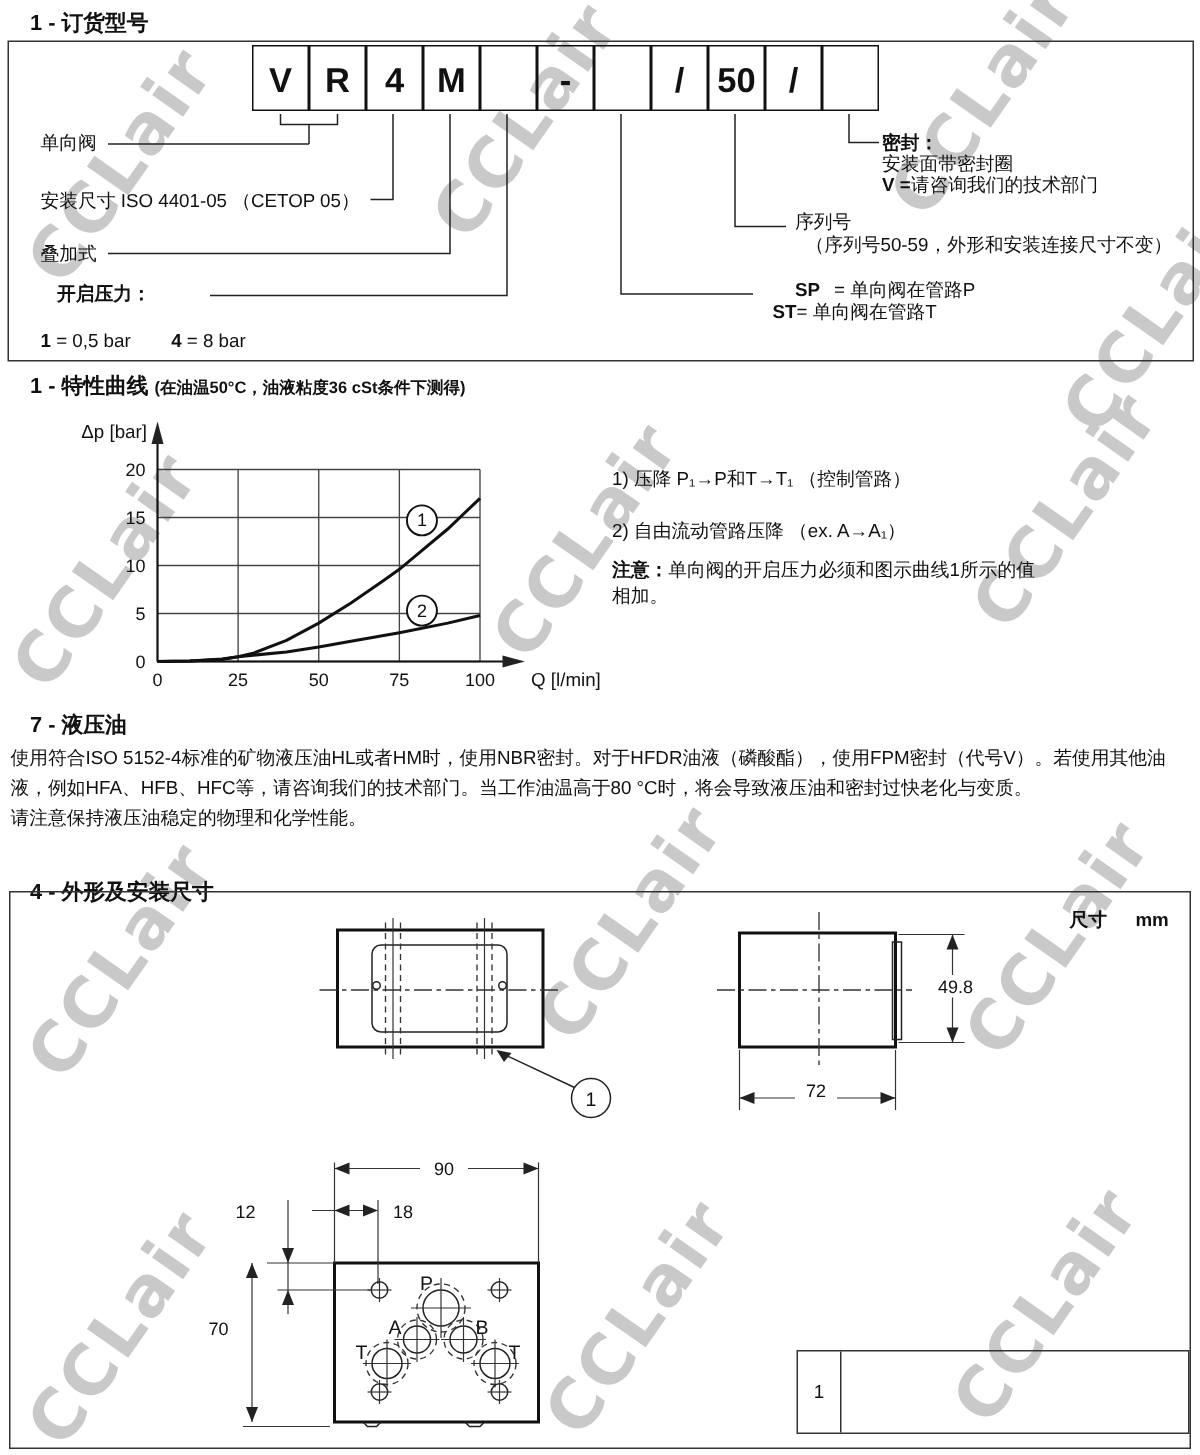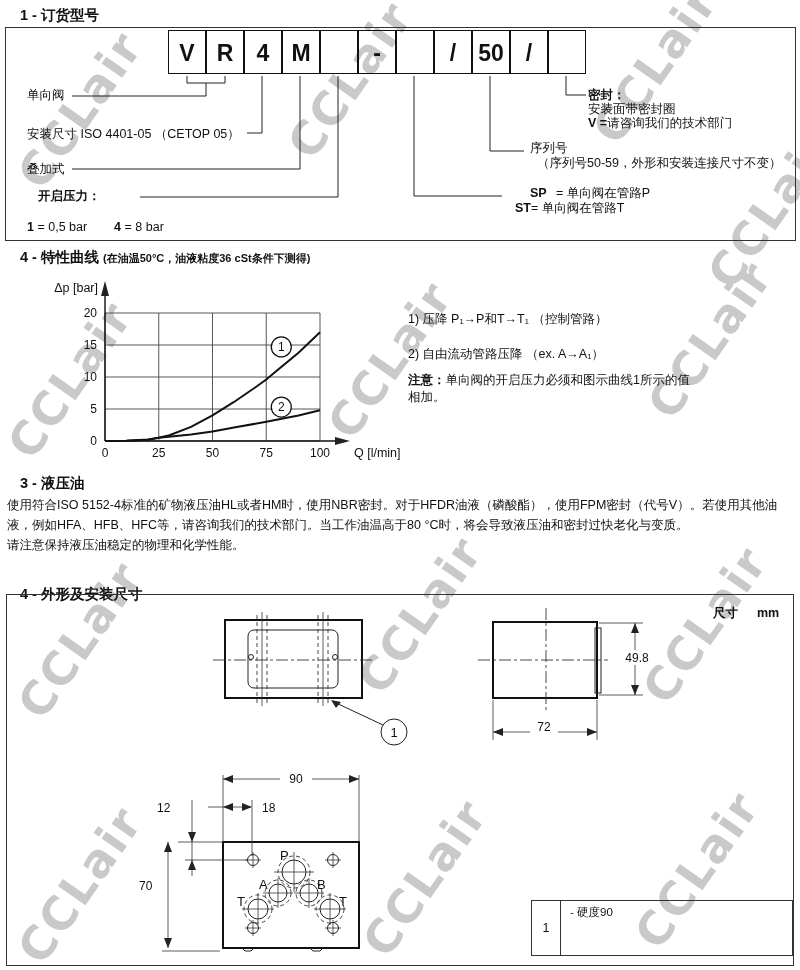--- a/index.html
+++ b/index.html
@@ -104,21 +104,21 @@
   <div class="b">密封：</div>
   <div>安装面带密封圈</div>
   <div><span class="b">V =</span><span>请咨询我们的技术部门</span></div>
 </div>
 <div class="lab" style="left:530px;top:141px;">序列号</div>
 <div class="lab" style="left:537px;top:156px;">（序列号50-59，外形和安装连接尺寸不变）</div>
 <div class="lab" style="left:530px;top:186px;"><span class="b" style="display:inline-block;width:26px;">SP</span><span>= 单向阀在管路P</span></div>
 <div class="lab" style="left:505px;top:201px;"><span class="b" style="display:inline-block;width:26px;text-align:right;">ST</span><span>= 单向阀在管路T</span></div>
 
 <div class="sec-title" style="top:248px;">
-  <span>4 - 特性曲线</span>
+  <span>1 - 特性曲线</span>
   <span class="sec-sub">(在油温50°C，油液粘度36 cSt条件下测得)</span>
 </div>
 
 <svg id="chart-svg" style="left:40px;top:278px;" width="330" height="190">
     <line x1="65" y1="35" x2="65" y2="163" class="grid"></line>
     <line x1="118.75" y1="35" x2="118.75" y2="163" class="grid"></line>
     <line x1="172.5" y1="35" x2="172.5" y2="163" class="grid"></line>
     <line x1="226.25" y1="35" x2="226.25" y2="163" class="grid"></line>
     <line x1="280" y1="35" x2="280" y2="163" class="grid"></line>
     <line x1="65" y1="163" x2="280" y2="163" class="grid"></line>
@@ -149,21 +149,21 @@
     <circle cx="241.29999999999998" cy="129.07999999999998" r="10" class="clabel"></circle>
     <text x="241.29999999999998" y="133.07999999999998" class="tick" text-anchor="middle">2</text>
   </svg>
 
 <div class="lab" style="left:408px;top:312px;">1) 压降 P₁→P和T→T₁ （控制管路）</div>
 <div class="lab" style="left:408px;top:347px;">2) 自由流动管路压降 （ex. A→A₁）</div>
 <div class="lab" style="left:408px;top:372px;width:288px;white-space:normal;line-height:17px;">
   <span class="b">注意：</span><span>单向阀的开启压力必须和图示曲线1所示的值相加。</span>
 </div>
 
-<div class="sec-title" style="top:474px;">3 - 液压油</div>
+<div class="sec-title" style="top:474px;">7 - 液压油</div>
 <div class="s3line" style="top:497px;">使用符合ISO 5152-4标准的矿物液压油HL或者HM时，使用NBR密封。对于HFDR油液（磷酸酯），使用FPM密封（代号V）。若使用其他油</div>
 <div class="s3line" style="top:517px;">液，例如HFA、HFB、HFC等，请咨询我们的技术部门。当工作油温高于80 °C时，将会导致液压油和密封过快老化与变质。</div>
 <div class="s3line" style="top:537px;">请注意保持液压油稳定的物理和化学性能。</div>
 
 <div class="sec-title" style="top:568px;margin-top:17px;">4 - 外形及安装尺寸</div>
 <div class="frame" style="left:6px;top:594px;width:786px;height:370px;"></div>
 
 <div class="lab b" style="left:713px;top:606px;">
   <span>尺寸</span>
   <span style="display:inline-block;width:12px;"></span>
@@ -293,15 +293,14 @@
       <circle class="ln" cx="327" cy="334" r="5.5"></circle>
         <line class="thin" x1="327" y1="326" x2="327" y2="342"></line>
         <line class="thin" x1="319" y1="334" x2="335" y2="334"></line>
     </g>
   </g>
 </svg>
 
 <div class="note-table">
   <div class="note-idx">1</div>
   <div class="note-body">
-    <div>- 硬度90</div>
   </div>
 </div>
 
 </body></html>

